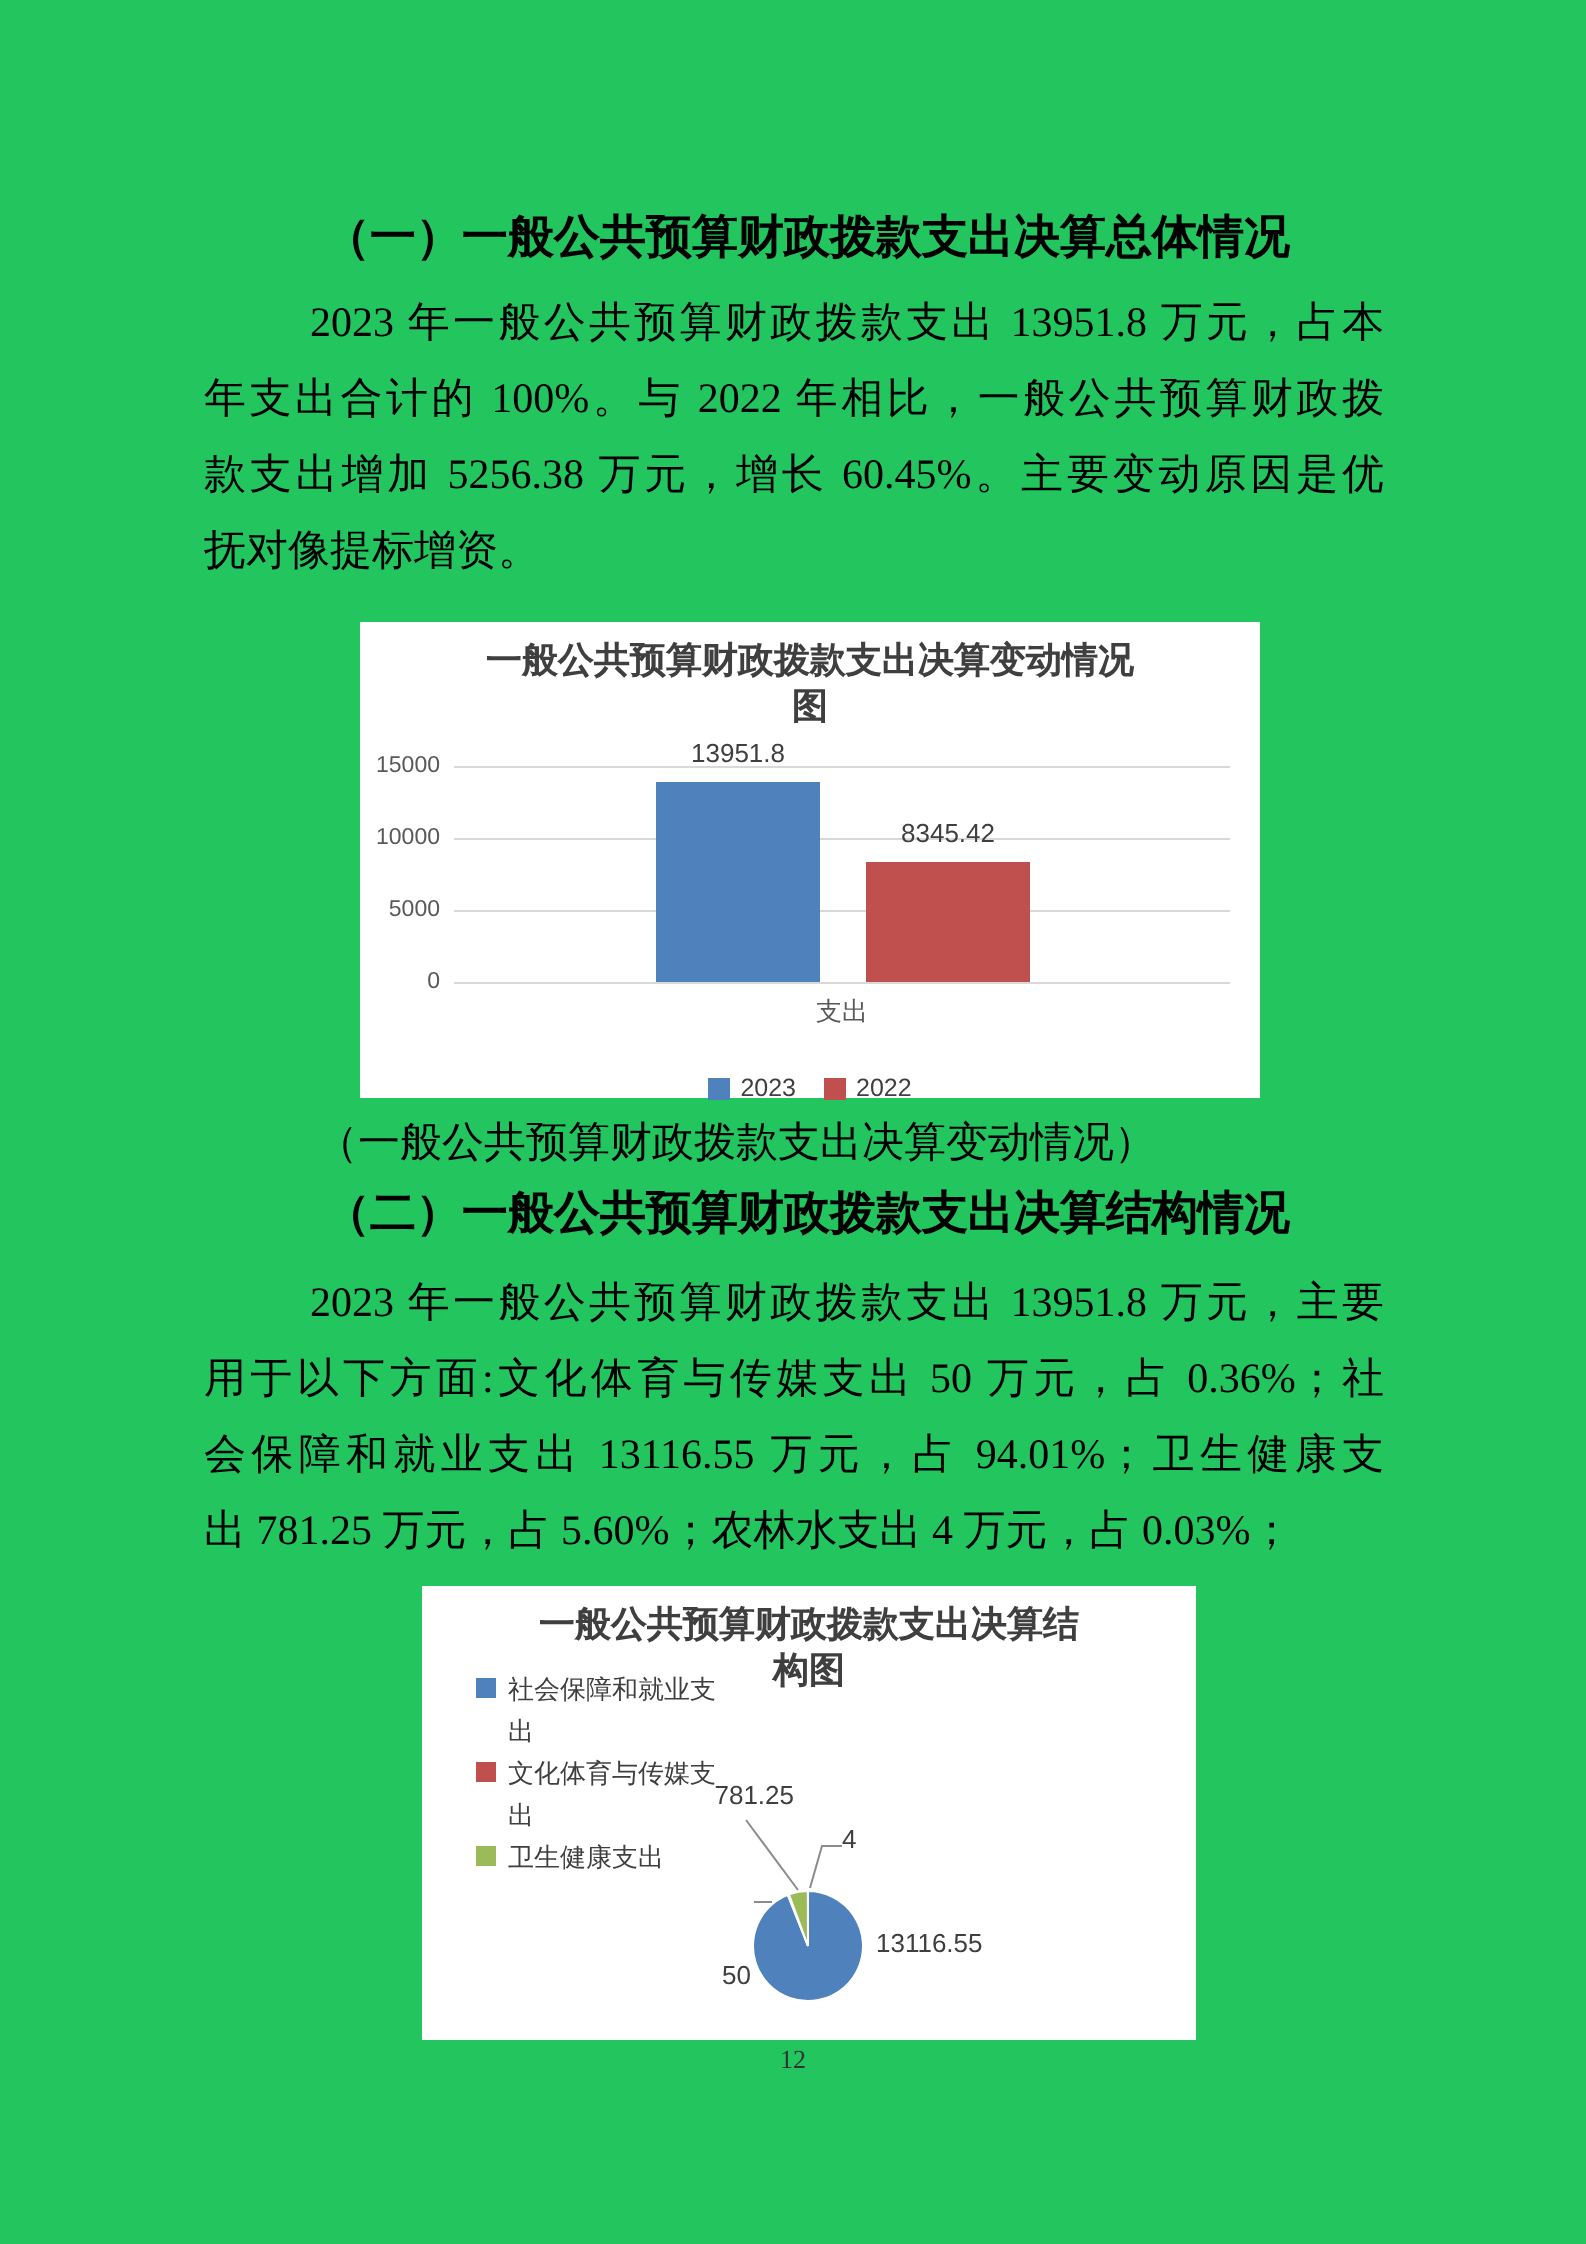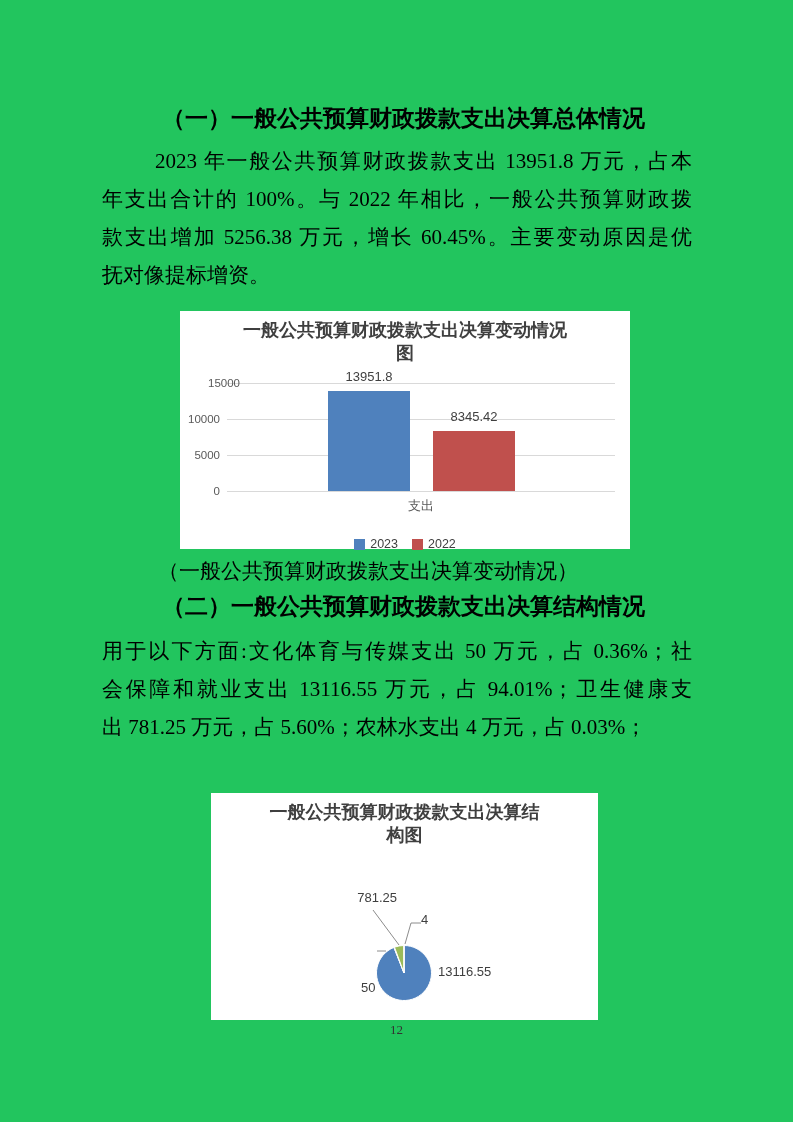--- a/index.html
+++ b/index.html
@@ -83,40 +83,55 @@
           <span>2022</span>
         </div>
       </div>
   <div class="gl" style="top: 180px;"></div>
       <div class="ytick" style="top: 173px;">0</div>
       <div class="gl" style="top: 144px;"></div>
       <div class="ytick" style="top: 137px;">5000</div>
       <div class="gl" style="top: 108px;"></div>
       <div class="ytick" style="top: 101px;">10000</div>
       <div class="gl" style="top: 72px;"></div>
-      <div class="ytick" style="top: 65px; margin-left: 20px;">15000</div>
+      <div class="ytick" style="top: 65px;">15000</div>
       <div class="bar" style="left: 148px; top: 80px; width: 82px; height: 100px; background: rgb(79, 129, 189);"></div>
       <div class="dlabel" style="left: 139px; top: 58px;">13951.8</div>
       <div class="bar" style="left: 253px; top: 120px; width: 82px; height: 60px; background: rgb(192, 80, 77);"></div>
       <div class="dlabel" style="left: 244px; top: 98px;">8345.42</div>
     </div>
 
   <div class="caption">（一般公共预算财政拨款支出决算变动情况）</div>
 
   <div class="h1" style="top:592px">（二）一般公共预算财政拨款支出决算结构情况</div>
 
   <div class="para" id="para2" style="top:632px">
+      <div class="line first">2023 年一般公共预算财政拨款支出 13951.8 万元，主要</div>
       <div class="line">用于以下方面:文化体育与传媒支出 50 万元，占 0.36%；社</div>
       <div class="line">会保障和就业支出 13116.55 万元，占 94.01%；卫生健康支</div>
       <div class="line last">出 781.25 万元，占 5.60%；农林水支出 4 万元，占 0.03%；</div>
     </div>
 
   <div class="chartbox" id="piechart">
     <div class="ctitle l1">一般公共预算财政拨款支出决算结</div>
     <div class="ctitle l2">构图</div>
+    <div id="pie-legend">
+        <div class="item">
+          <span class="psq" style="background: rgb(79, 129, 189);"></span>
+          <span class="ltext">社会保障和就业支出</span>
+        </div>
+        <div class="item">
+          <span class="psq" style="background: rgb(192, 80, 77);"></span>
+          <span class="ltext">文化体育与传媒支出</span>
+        </div>
+        <div class="item">
+          <span class="psq" style="background: rgb(155, 187, 89);"></span>
+          <span class="ltext">卫生健康支出</span>
+        </div>
+      </div>
     <svg id="pie-svg" width="387" height="227">
         <path d="M 193 180 L 193.00 152.50 A 27.5 27.5 0 1 1 182.90 154.42 Z" fill="#4F81BD" stroke="#ffffff" stroke-width="1"></path>
         <path d="M 193 180 L 182.90 154.42 A 27.5 27.5 0 0 1 183.48 154.20 Z" fill="#C0504D" stroke="#ffffff" stroke-width="1"></path>
         <path d="M 193 180 L 183.48 154.20 A 27.5 27.5 0 0 1 192.95 152.50 Z" fill="#9BBB59" stroke="#ffffff" stroke-width="1"></path>
         <path d="M 193 180 L 192.95 152.50 A 27.5 27.5 0 0 1 193.00 152.50 Z" fill="#8064A2" stroke="#ffffff" stroke-width="1"></path>
         <polyline points="162,117 188,152" fill="none" stroke="#8c8c8c" stroke-width="1"></polyline>
         <polyline points="210,130 200,130 194,151" fill="none" stroke="#8c8c8c" stroke-width="1"></polyline>
         <polyline points="166,158 175,158" fill="none" stroke="#8c8c8c" stroke-width="1"></polyline>
       </svg>
     <div class="plabel" id="plabel-green">781.25</div>

